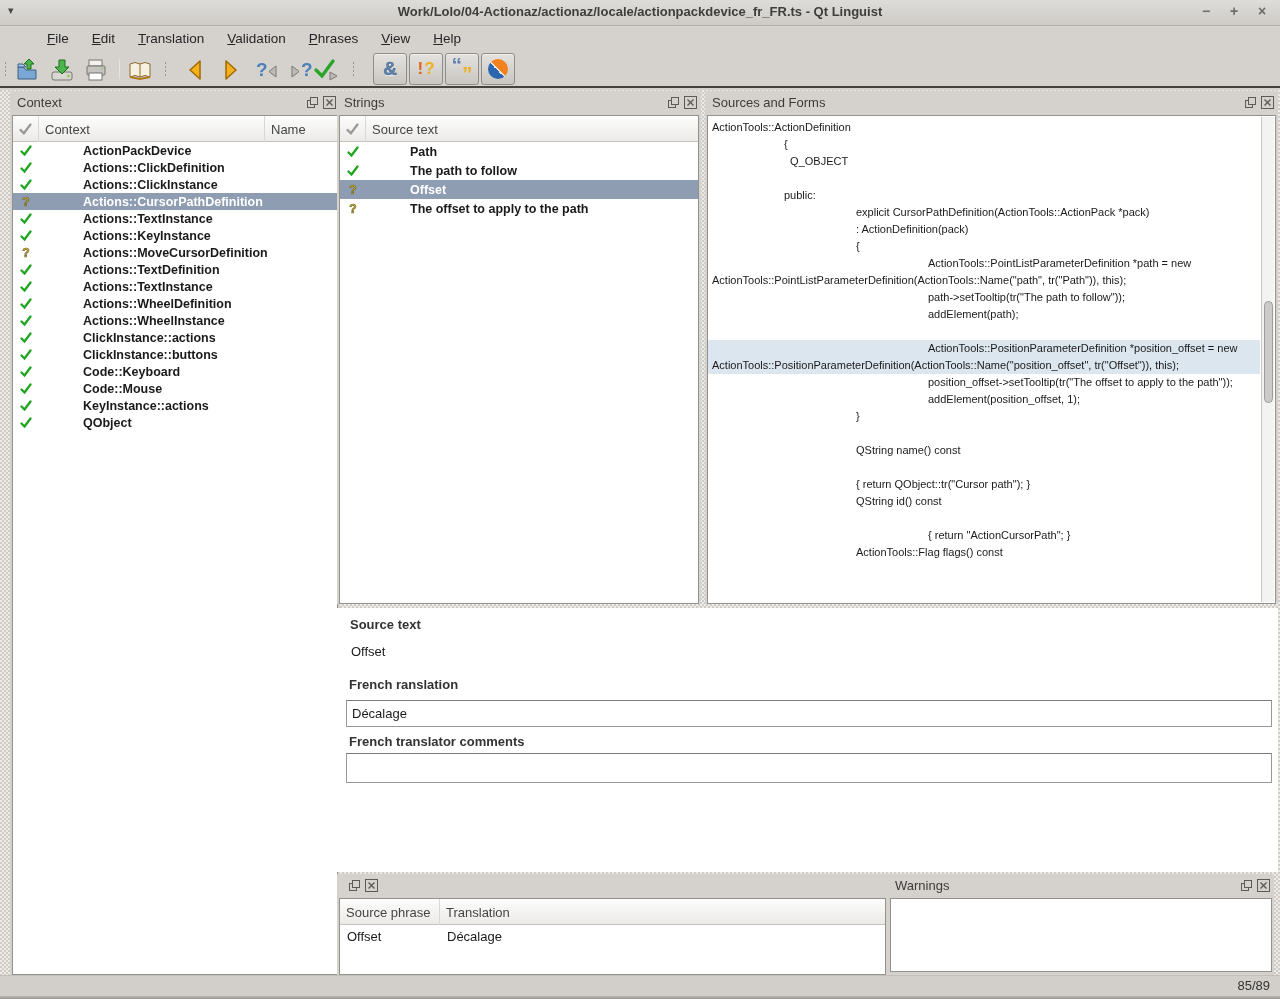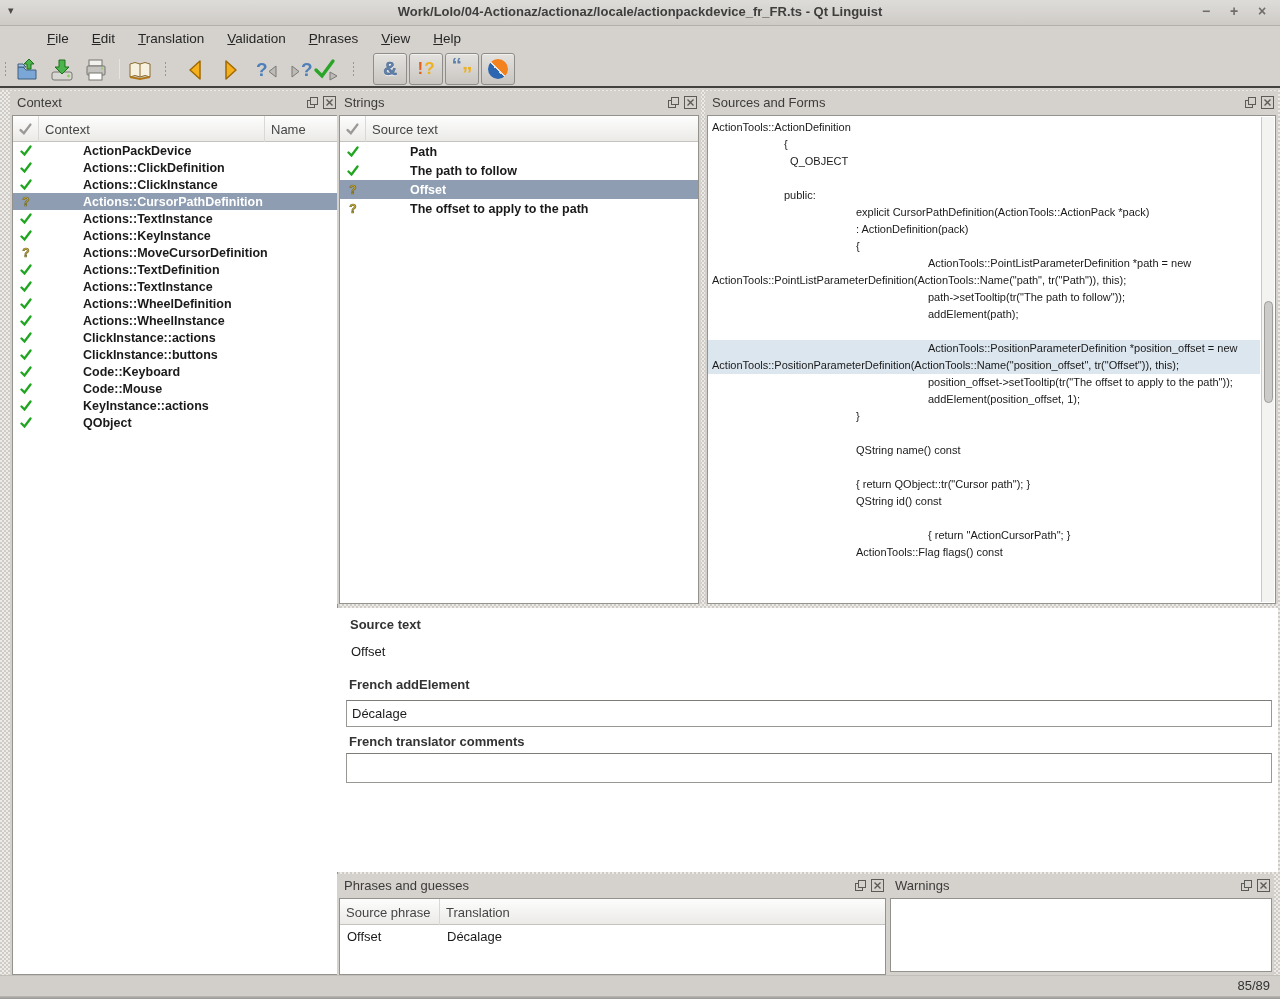--- a/index.html
+++ b/index.html
@@ -489,29 +489,28 @@
         </div>
         <div class="vscroll">
           <div class="vthumb"></div>
         </div>
       </div>
     </div>
 
     <div class="trans" style="left:337px; top:518px; width:941px; height:264px;">
       <div class="tlabel" style="left:13px; top:9px;">Source text</div>
       <div class="tvalue" style="left:14px; top:36px;">Offset</div>
-      <div class="tlabel" style="left:12px; top:69px;">French addElement</div>
+      <div class="tlabel" style="left:12px; top:69px;">French ranslation</div>
       <div class="tinput" style="left:9px; top:92px; width:926px;">Décalage</div>
       <div class="tlabel" style="left:12px; top:126px;">French translator comments</div>
       <div class="tinput" style="left:9px; top:145px; width:926px; height:30px;"></div>
     </div>
 
     <div class="dock" style="left:337px; top:784px; width:551px; height:101px;">
       <div class="dock-title">
-        <span class="t">Phrases and guesses</span>
         <span class="dock-btn">
           <svg width="13" height="13" viewBox="0 0 13 13">
               <rect x="1.5" y="4.5" width="7" height="7" fill="none" stroke="#5c5a57"></rect>
               <rect x="4.5" y="1.5" width="7" height="7" fill="#d5d2ce" stroke="#5c5a57"></rect>
             </svg>
         </span>
         <span class="dock-btn">
           <svg width="13" height="13" viewBox="0 0 13 13">
               <rect x="0.5" y="0.5" width="12" height="12" fill="none" stroke="#5c5a57"></rect>
               <path d="M3.5 3.5 L9.5 9.5 M9.5 3.5 L3.5 9.5" stroke="#5c5a57" stroke-width="1.4"></path>

